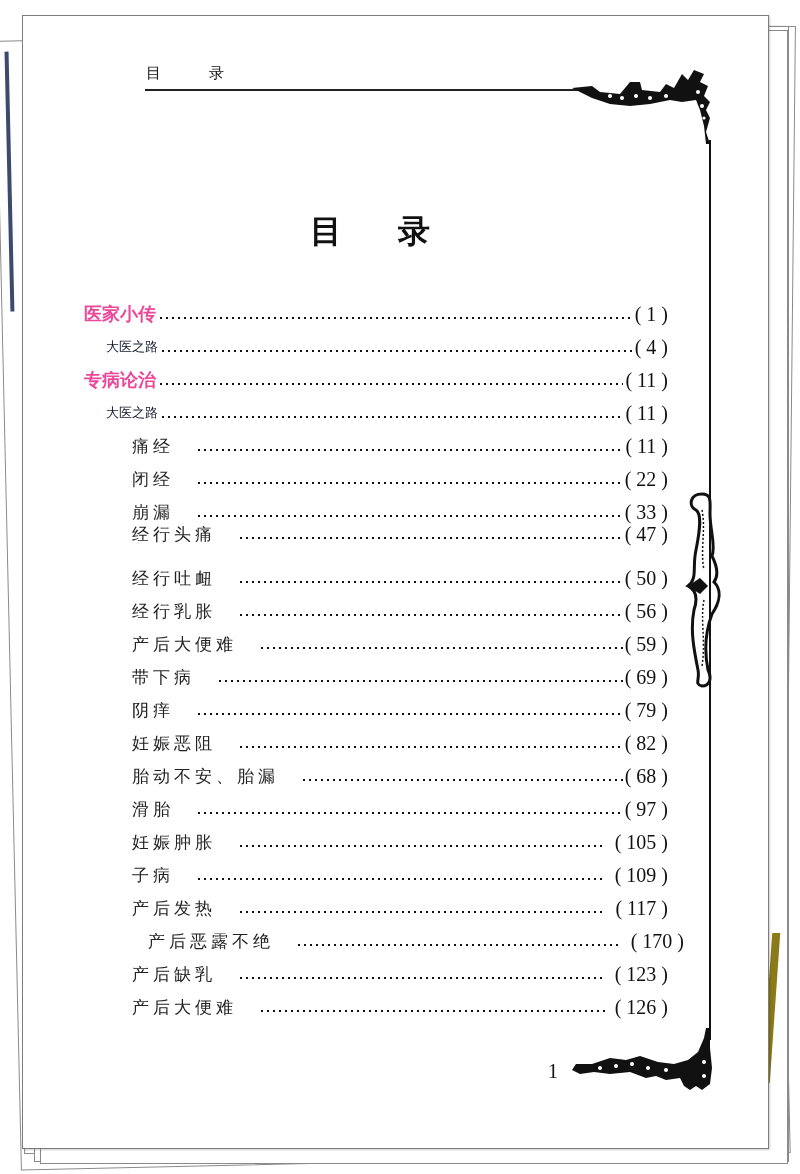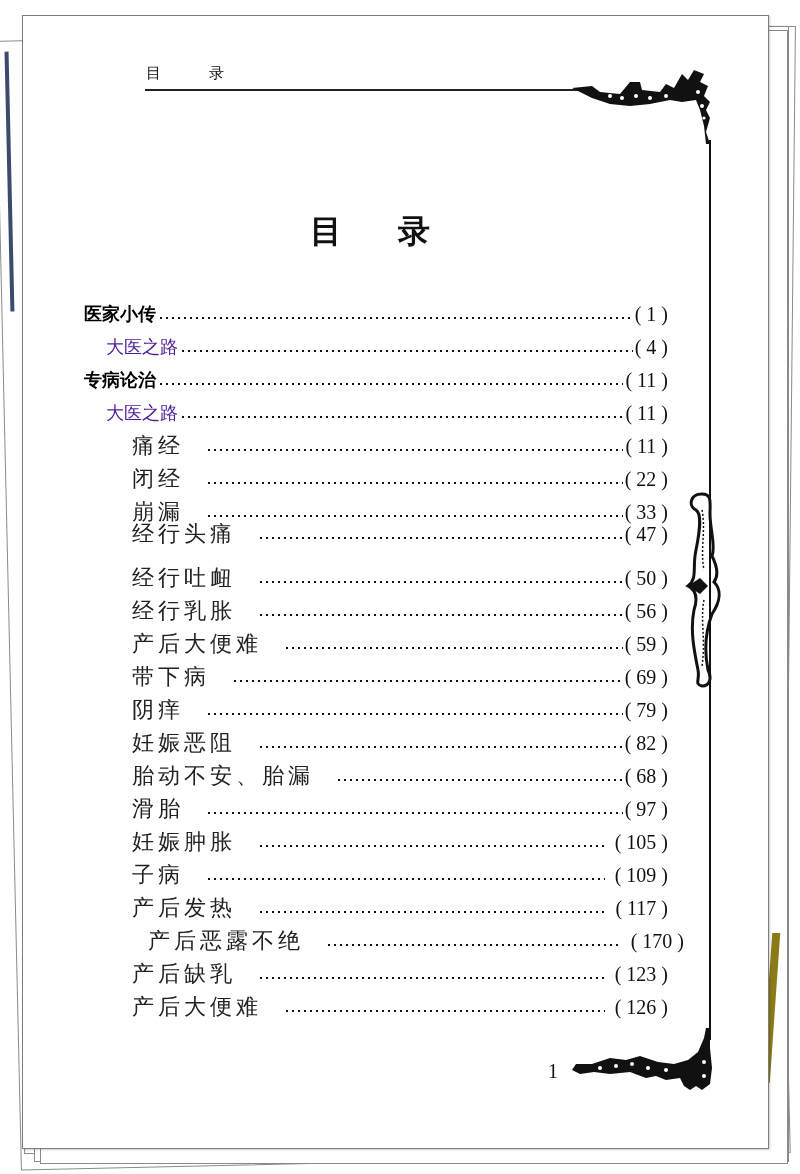--- a/index.html
+++ b/index.html
@@ -30,24 +30,24 @@
     .right-rule { position: absolute; left: 709px; top: 140px; width: 2px; height: 900px; background: #111; }
     .orn { position: absolute; }
     .title {
       position: absolute; left: 310px; top: 210px; font-size: 32px; font-weight: bold; color: #111;
       font-family: "DejaVu Serif", serif;
     }
     .title span { display: inline-block; }
     .title .gap { width: 56px; }
     .toc { position: absolute; left: 0; top: 0; }
     .toc-row { position: absolute; height: 32px; display: flex; align-items: center; }
-    .toc-row .label { white-space: nowrap; color: #000000; font-size: 19px; }
+    .toc-row .label { white-space: nowrap; color: #ec4899; font-size: 19px; }
     .toc-row.lvl0 .label { font-family: "DejaVu Sans", sans-serif; font-weight: bold; font-size: 18px; }
-    .toc-row.lvl1 .label { font-family: "DejaVu Sans", sans-serif; font-size: 18px; color: #4c1d95; }
-    .toc-row.lvl2 .label { font-family: "DejaVu Serif", serif; font-size: 22px; letter-spacing: 4px; color: #222; }
+    .toc-row.lvl1 .label { font-family: "DejaVu Sans", sans-serif; font-size: 13px; color: #0f172a; }
+    .toc-row.lvl2 .label { font-family: "DejaVu Serif", serif; font-size: 17px; letter-spacing: 4px; color: #222; }
     .toc-row .leader {
       flex: 1; height: 2px; margin: 0 2px; align-self: center; margin-top: 8px;
       background-image: radial-gradient(circle, #111 0.9px, transparent 1.1px);
       background-size: 6px 2px; background-repeat: repeat-x;
     }
     .toc-row .page-ref { white-space: nowrap; font-family: "Liberation Serif", serif; font-size: 20px; color: #111; }
     .folio { position: absolute; left: 548px; top: 1060px; font-family: "Liberation Serif", serif; font-size: 20px; color: #111; }
   </style>
 </head>
 <body>

